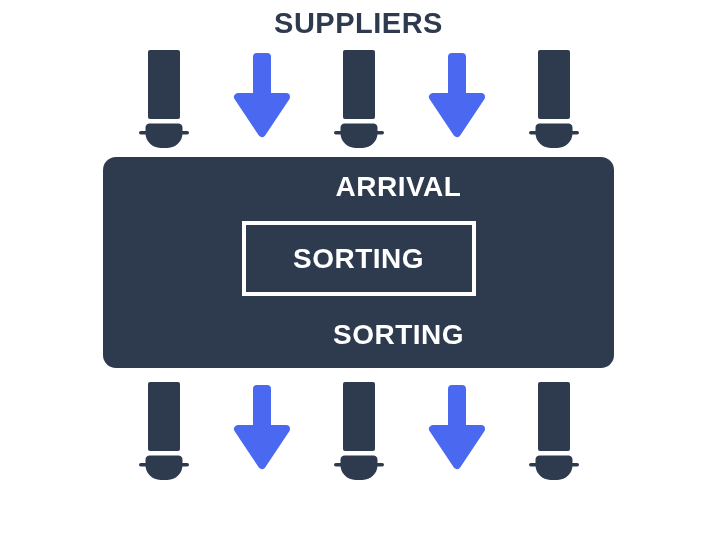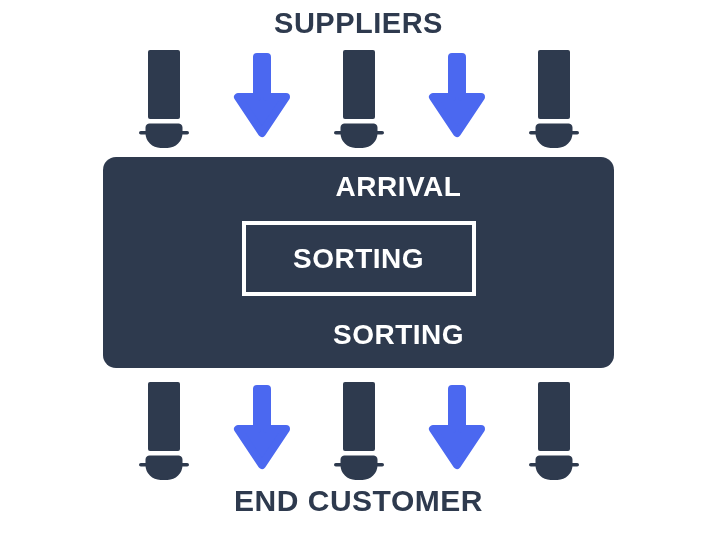--- a/index.html
+++ b/index.html
@@ -155,15 +155,14 @@
         <use href="#truck-shape"></use>
       </svg>
     <svg class="arrow-svg" width="60" height="88" viewBox="0 0 60 88">
         <use href="#arrow-shape"></use>
       </svg>
     <svg class="truck-svg" width="50" height="98" viewBox="0 0 50 98">
         <use href="#truck-shape"></use>
       </svg>
   </div>
 
-  <div class="outer-label end-customer-label">END CUSTOMER</div>
 
 </div>
 
 </body></html>

